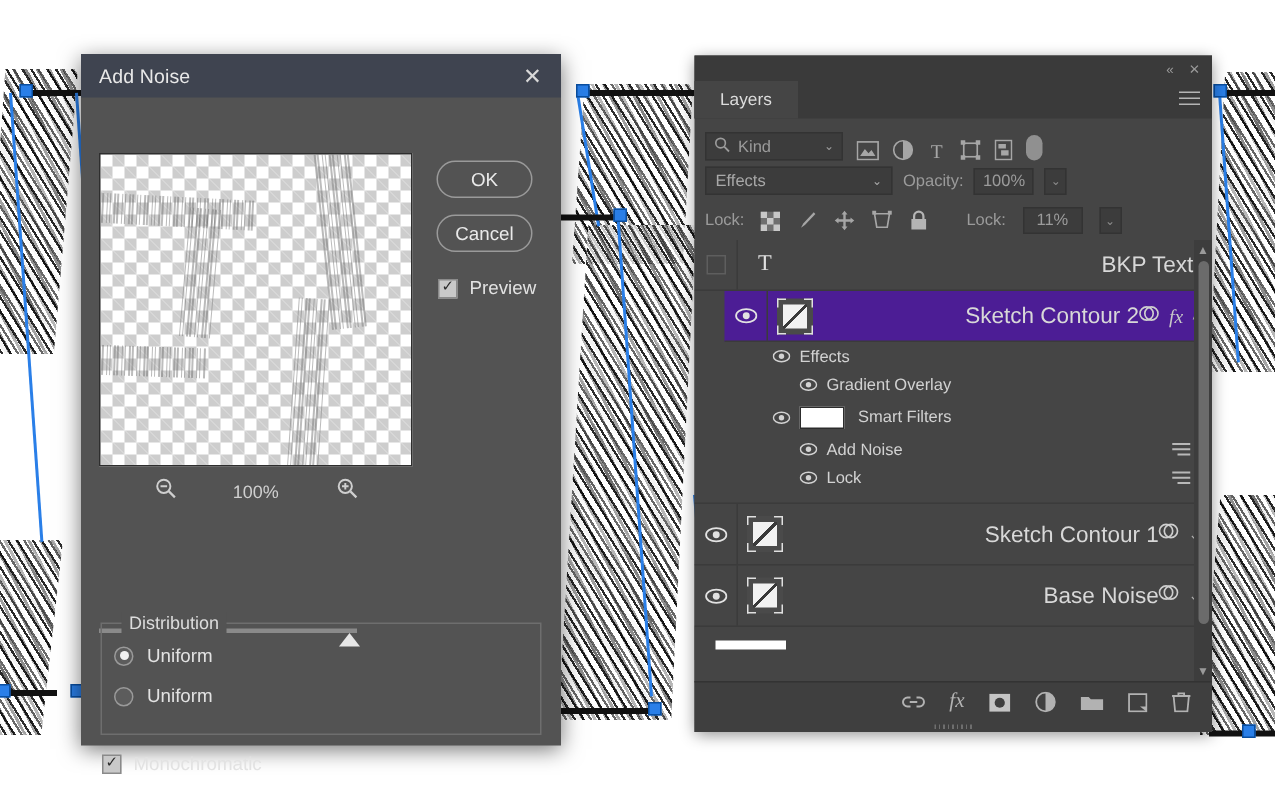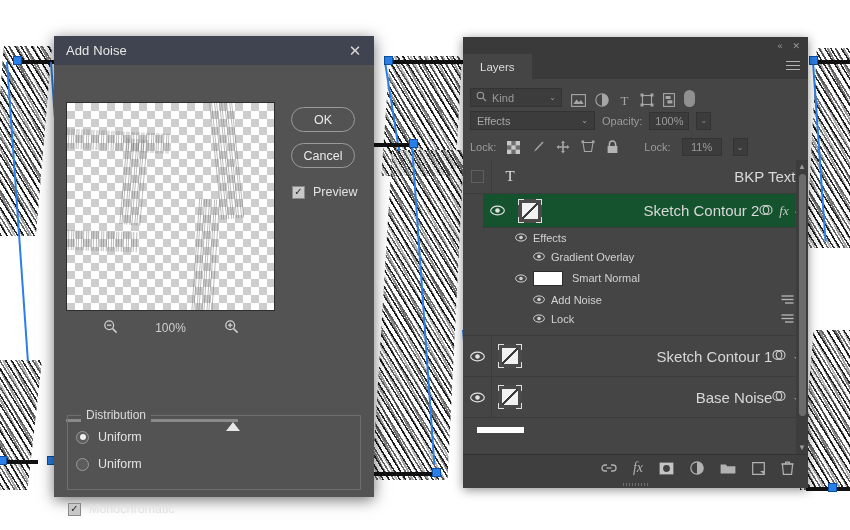--- a/index.html
+++ b/index.html
@@ -240,21 +240,21 @@
   .lock-row .licon { color: #a6a6a6; cursor: pointer; display:flex; align-items:center; }
 
   .layer-list {
     flex: 1; background: #454545; position: relative; overflow: hidden;
   }
   .layer-row {
     height: 34px; display: flex; align-items: center;
     border-bottom: 1px solid #3b3b3b;
     position: relative;
   }
-  .layer-row.selected { background: #14532d; margin-left: 20px; }
+  .layer-row.selected { background: #4c1d95; margin-left: 20px; }
   .eye-cell {
     width: 29px; display: flex; align-items: center; justify-content: center;
     border-right: 1px solid #3b3b3b; height: 100%;
     cursor: pointer;
   }
   .eye-empty { width: 13px; height: 13px; border: 1px solid #5e5e5e; }
   .thumb-cell { width: 36px; display: flex; align-items: center; justify-content: center; }
   .so-thumb {
     width: 24px; height: 24px; position: relative;
     background: #4a4a4a;
@@ -622,21 +622,21 @@
       </div>
 
       <div class="sub-row" style="padding-left:52px;height:24px;">
         <span class="eye-sm">
           <svg width="12" height="9" viewBox="0 0 12 9">
             <ellipse cx="6" cy="4.5" rx="5.4" ry="3.6" fill="none" stroke="#d2d2d2" stroke-width="1"></ellipse>
             <circle cx="6" cy="4.5" r="1.8" fill="#d2d2d2"></circle>
           </svg>
         </span>
         <span class="mask-thumb"></span>
-        <span>Smart Normal</span>
+        <span>Smart Filters</span>
       </div>
 
       <div class="sub-row" style="padding-left:70px;">
         <span class="eye-sm">
           <svg width="12" height="9" viewBox="0 0 12 9">
             <ellipse cx="6" cy="4.5" rx="5.4" ry="3.6" fill="none" stroke="#d2d2d2" stroke-width="1"></ellipse>
             <circle cx="6" cy="4.5" r="1.8" fill="#d2d2d2"></circle>
           </svg>
         </span>
         <span>Add Noise</span>

